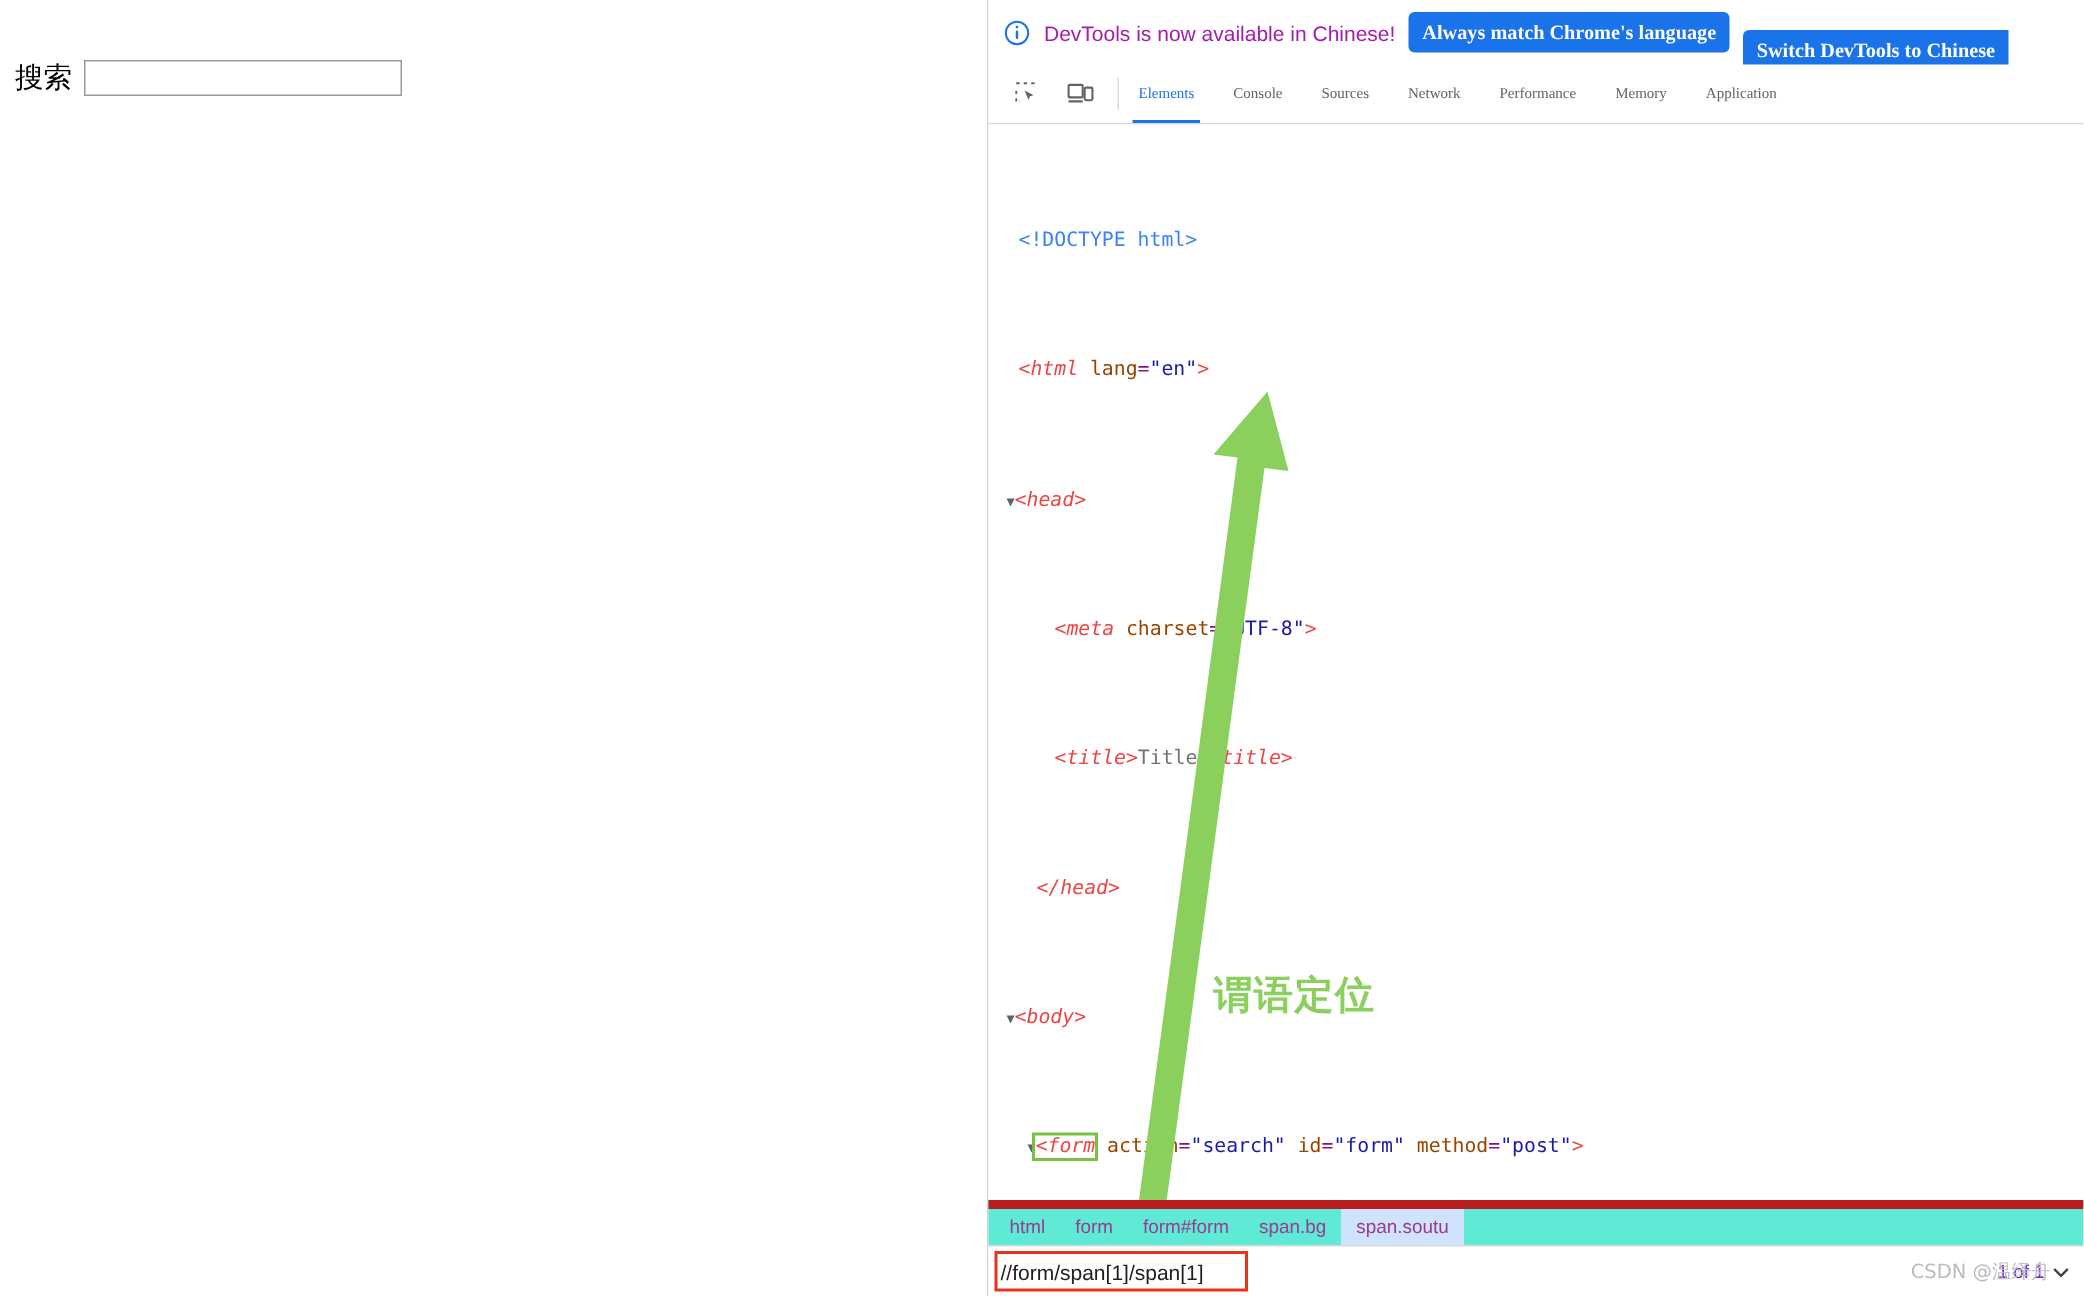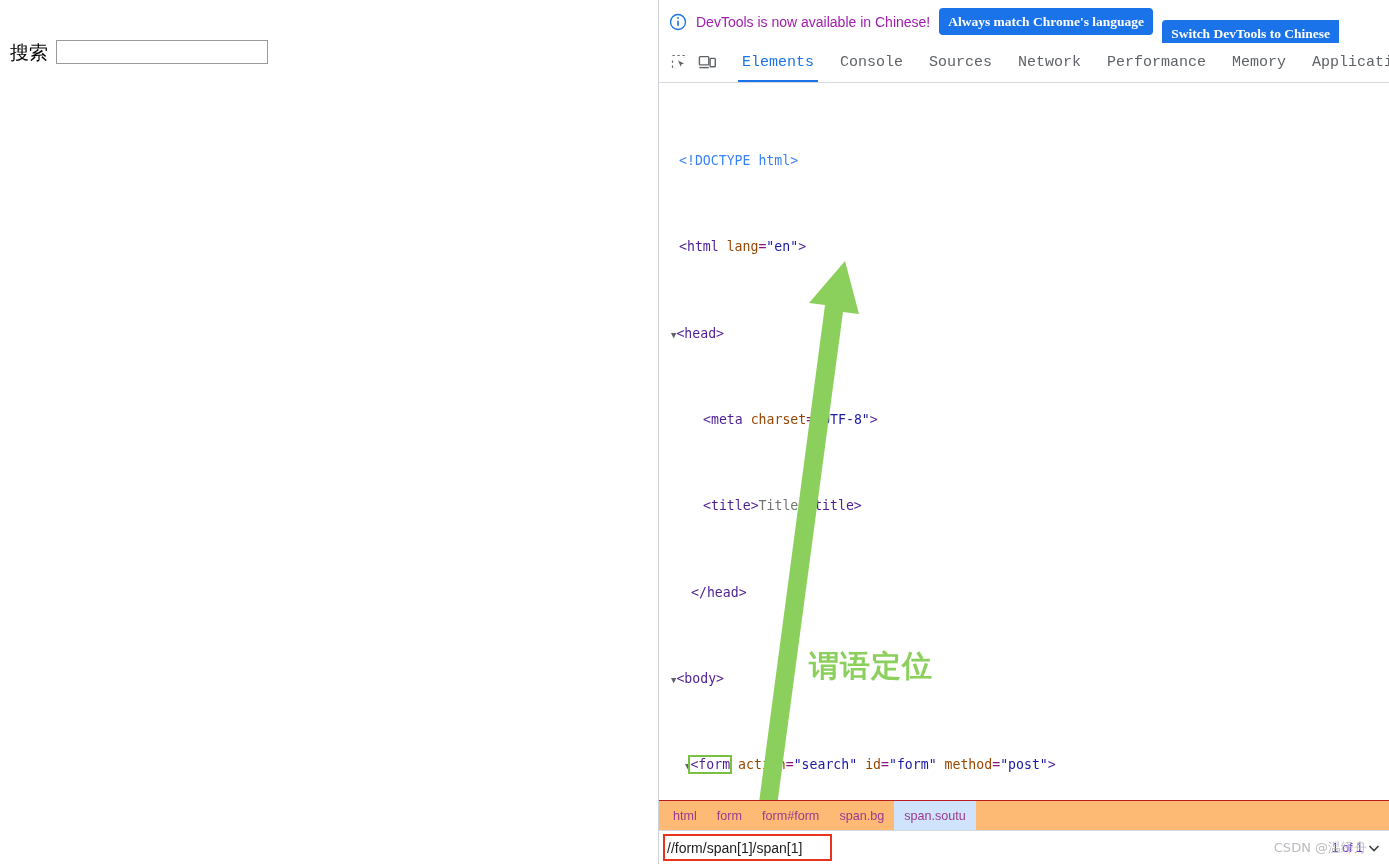--- a/index.html
+++ b/index.html
@@ -46,58 +46,58 @@
   
   #tabbar{
     height:40px;flex:0 0 40px;display:flex;align-items:stretch;
     border-bottom:1px solid #d6d9dd;background:#fff;box-sizing:border-box;
   }
   .tool-icon{width:26px;display:flex;align-items:center;justify-content:center;cursor:pointer;}
   .tool-icon:first-child{margin-left:12px;}
   .tool-icon+.tool-icon{margin-left:10px;}
   #tool-sep{width:1px;background:#d6d9dd;margin:9px 0 9px 12px;}
   .tab{
-    display:flex;align-items:center;padding:0 13px;font-size:15px;
+    display:flex;align-items:center;padding:0 13px;font-size:10px;
     color:#5f6368;cursor:pointer;position:relative;white-space:nowrap;
-    font-family:Liberation Mono, monospace;
+    font-family:Liberation Serif, serif;
   }
   .tab.active{color:#1a73e8;}
   .tab.active:after{
     content:"";position:absolute;left:9px;right:9px;bottom:0;height:2px;background:#1a73e8;
   }
 
   
   #tree-wrap{flex:1 1 auto;position:relative;overflow:hidden;background:#fff;}
   #tree{
     position:absolute;left:0;top:2px;right:0;
     font-family:"DejaVu Sans Mono", monospace;
     font-size:13.2px;line-height:21.6px;color:#444;
     white-space:pre;
   }
   .row{position:relative;height:21.6px;padding-left:12px;}
   .tri{color:#5f6368;font-size:9px;}
-  .tag{color:#4c1d95;}
+  .tag{color:#ef4444;font-style:italic;}
   .attr{color:#994500;}
   .val{color:#1a1aa6;}
   .txt{color:#737373;}
   .punc{color:#881280;}
   .doctype{color:#3b82f6;}
   .box-green{outline:2px solid #7ac143;}
 
   
   #arrow-svg{position:absolute;left:0;top:0;width:731px;height:864px;pointer-events:none;}
   #anno-text{
-    position:absolute;left:150px;top:563px;color:#8bcf5c;font-size:30px;
+    position:absolute;left:150px;top:563px;color:#8bcf5c;font-size:26px;
     font-weight:bold;font-family:"DejaVu Sans", sans-serif;letter-spacing:1px;
   }
 
   
   #crumbs{
     flex:0 0 30px;height:30px;display:flex;align-items:stretch;
-    border-top:1px solid #b91c1c;background:#fdba74;box-sizing:border-box;
+    border-top:6px solid #b91c1c;background:#5eead4;box-sizing:border-box;
   }
   .crumb{
     display:flex;align-items:center;padding:0 10px;font-size:12.6px;color:#9a3b8f;
     font-family:"Liberation Sans", sans-serif;cursor:pointer;white-space:nowrap;
   }
   .crumb:first-child{padding-left:14px;}
   .crumb.sel{background:#cfe3fc;}
 
   
   #xbar{

